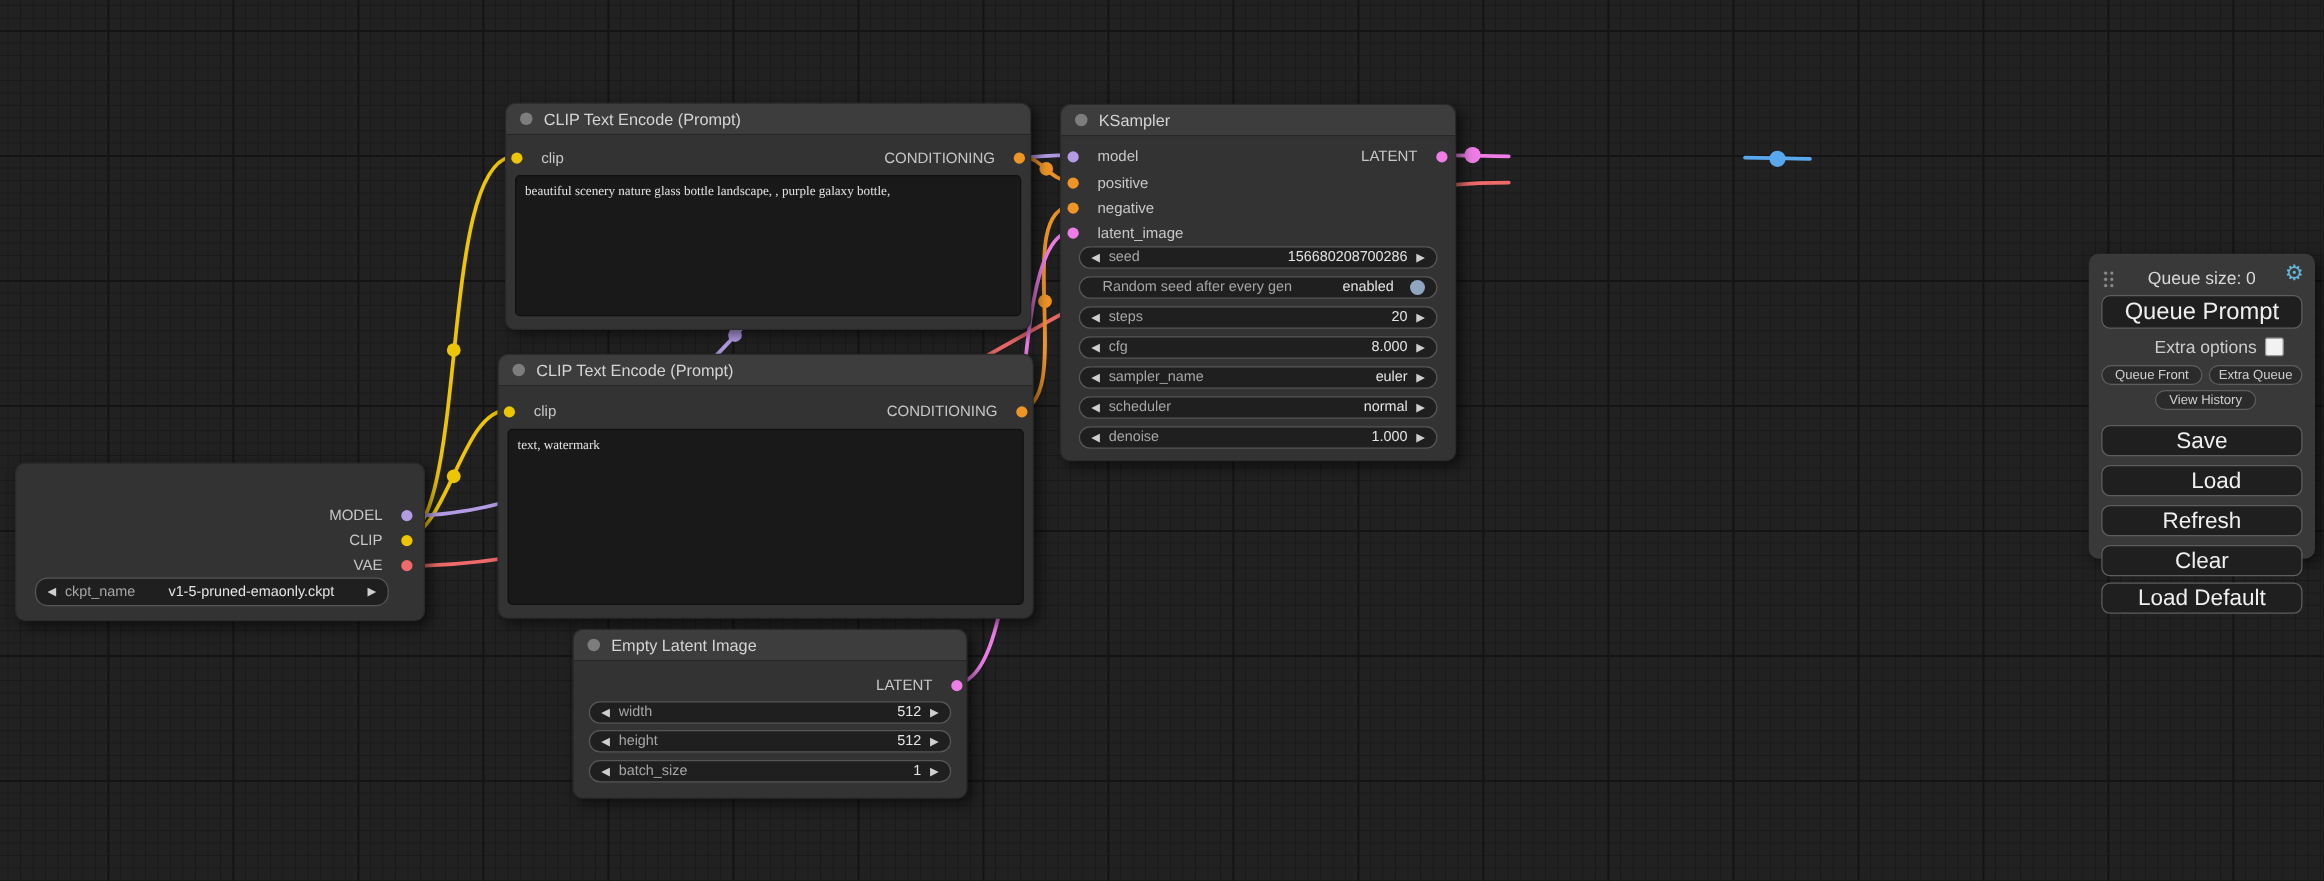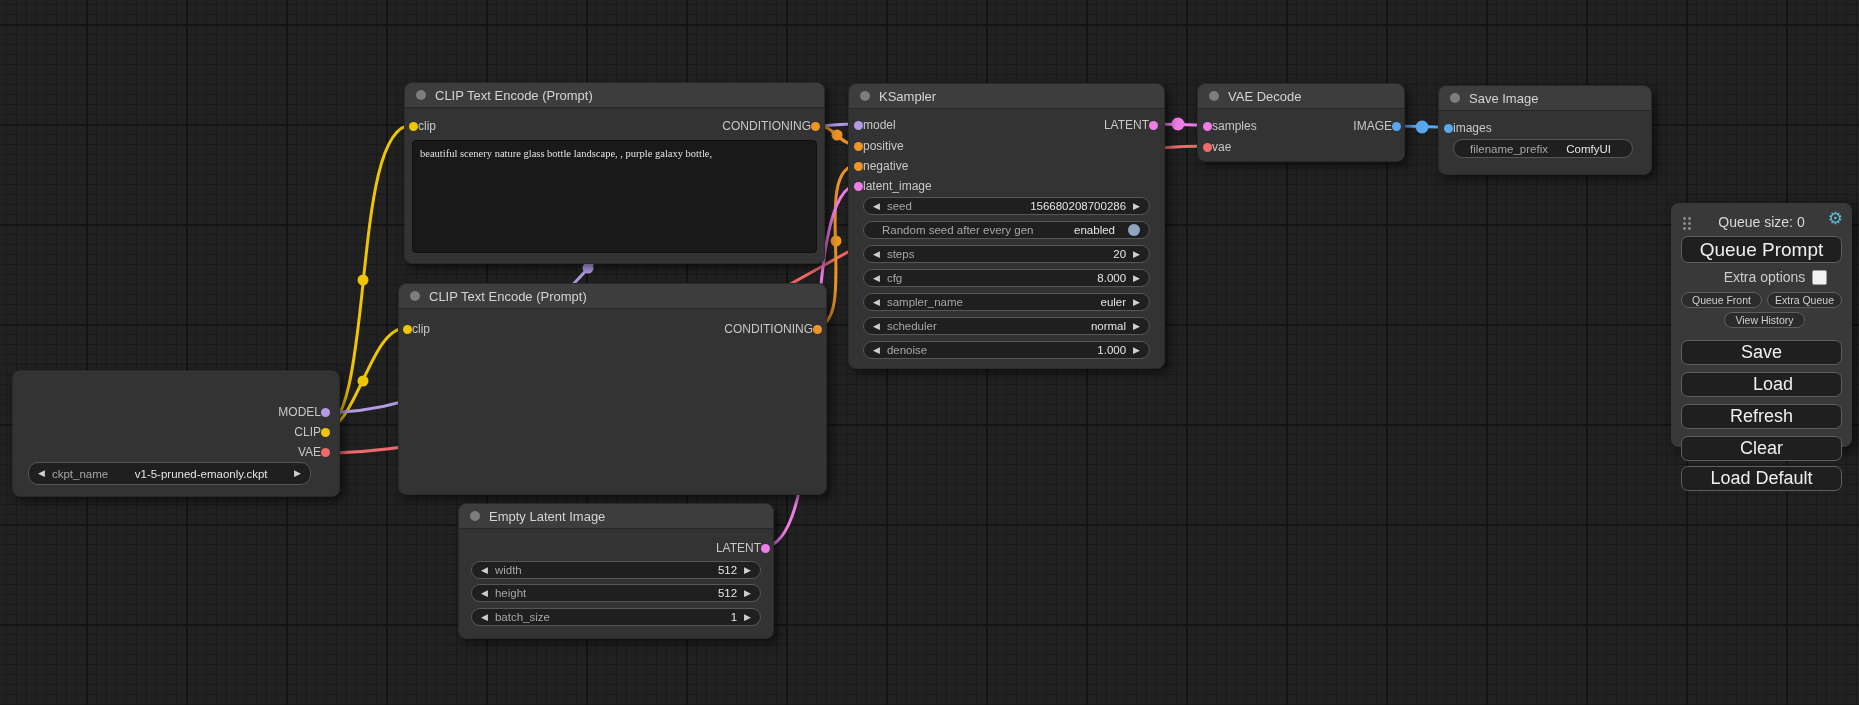--- a/index.html
+++ b/index.html
@@ -20,21 +20,21 @@
   .node{
     position:absolute;z-index:2;background:#333333;border-radius:8px;
     box-shadow:4px 4px 10px rgba(0,0,0,.55);border:1px solid #2a2a2a;
   }
   .node-title{
     height:24px;display:flex;align-items:center;gap:9px;padding:0 11px;
     background:#3d3d3d;border-radius:8px 8px 0 0;border-bottom:1px solid #272727;
     color:#d4d4d4;font-size:13px;white-space:nowrap;text-align:center;
   }
   .tdot{width:10px;height:10px;border-radius:50%;background:#7d7d7d;flex:0 0 auto;}
-  .row{position:absolute;display:flex;align-items:center;gap:0;font-size:12px;color:#c7c7c7;height:16px;white-space:nowrap;}
+  .row{position:absolute;display:flex;align-items:center;gap:15px;font-size:12px;color:#c7c7c7;height:16px;white-space:nowrap;}
   .pdot{width:9px;height:9px;border-radius:50%;flex:0 0 auto;}
   .c-clip{background:#edc500;}
   .c-cond{background:#ef9526;}
   .c-model{background:#b49ce5;}
   .c-latent{background:#ee7de8;}
   .c-vae{background:#ef6a6a;}
   .c-image{background:#59a8ee;}
   .widget{
     position:absolute;background:#1f1f1f;border:1px solid #565656;border-radius:10px;
     display:flex;align-items:center;gap:7px;padding:0 9px;font-size:11.5px;color:#a6a6a6;
@@ -148,20 +148,21 @@
       <span>CLIP Text Encode (Prompt)</span>
     </div>
     <div class="row" style="left:4px;top:37px;">
       <span class="pdot c-clip"></span>
       <span>clip</span>
     </div>
     <div class="row" style="right:4px;top:37px;">
       <span>CONDITIONING</span>
       <span class="pdot c-cond"></span>
     </div>
+    <div class="ta" style="left:7px;top:59px;width:413px;height:141px;">text, watermark</div>
   </div>
 
   <div class="node" style="left:848px;top:83px;width:315px;height:284px;">
     <div class="node-title">
       <span class="tdot"></span>
       <span>KSampler</span>
     </div>
     <div class="row" style="left:5px;top:33px;">
       <span class="pdot c-model"></span>
       <span>model</span>
@@ -219,53 +220,21 @@
       <span class="warr">▶</span>
     </div>
     <div class="widget" style="left:14px;top:257px;width:287px;height:18px;">
       <span class="warr">◀</span>
       <span>denoise</span>
       <span class="val">1.000</span>
       <span class="warr">▶</span>
     </div>
   </div>
 
-  <div class="node" style="left:1197px;top:83px;width:206px;height:77px;">
-    <div class="node-title">
-      <span class="tdot"></span>
-      <span>VAE Decode</span>
-    </div>
-    <div class="row" style="left:5px;top:34px;">
-      <span class="pdot c-latent"></span>
-      <span>samples</span>
-    </div>
-    <div class="row" style="left:5px;top:55px;">
-      <span class="pdot c-vae"></span>
-      <span>vae</span>
-    </div>
-    <div class="row" style="right:3px;top:34px;">
-      <span>IMAGE</span>
-      <span class="pdot c-image"></span>
-    </div>
-  </div>
-
-  <div class="node" style="left:1438px;top:85px;width:212px;height:88px;">
-    <div class="node-title">
-      <span class="tdot"></span>
-      <span>Save Image</span>
-    </div>
-    <div class="row" style="left:5px;top:34px;">
-      <span class="pdot c-image"></span>
-      <span>images</span>
-    </div>
-    <div class="widget" style="left:14px;top:53px;width:180px;height:19px;padding-left:16px;">
-      <span>filename_prefix</span>
-      <span class="val" style="margin-right:12px;">ComfyUI</span>
-    </div>
-  </div>
+
 
   <div class="node" style="left:458px;top:503px;width:314px;height:134px;">
     <div class="node-title">
       <span class="tdot"></span>
       <span>Empty Latent Image</span>
     </div>
     <div class="row" style="right:3px;top:36px;">
       <span>LATENT</span>
       <span class="pdot c-latent"></span>
     </div>

